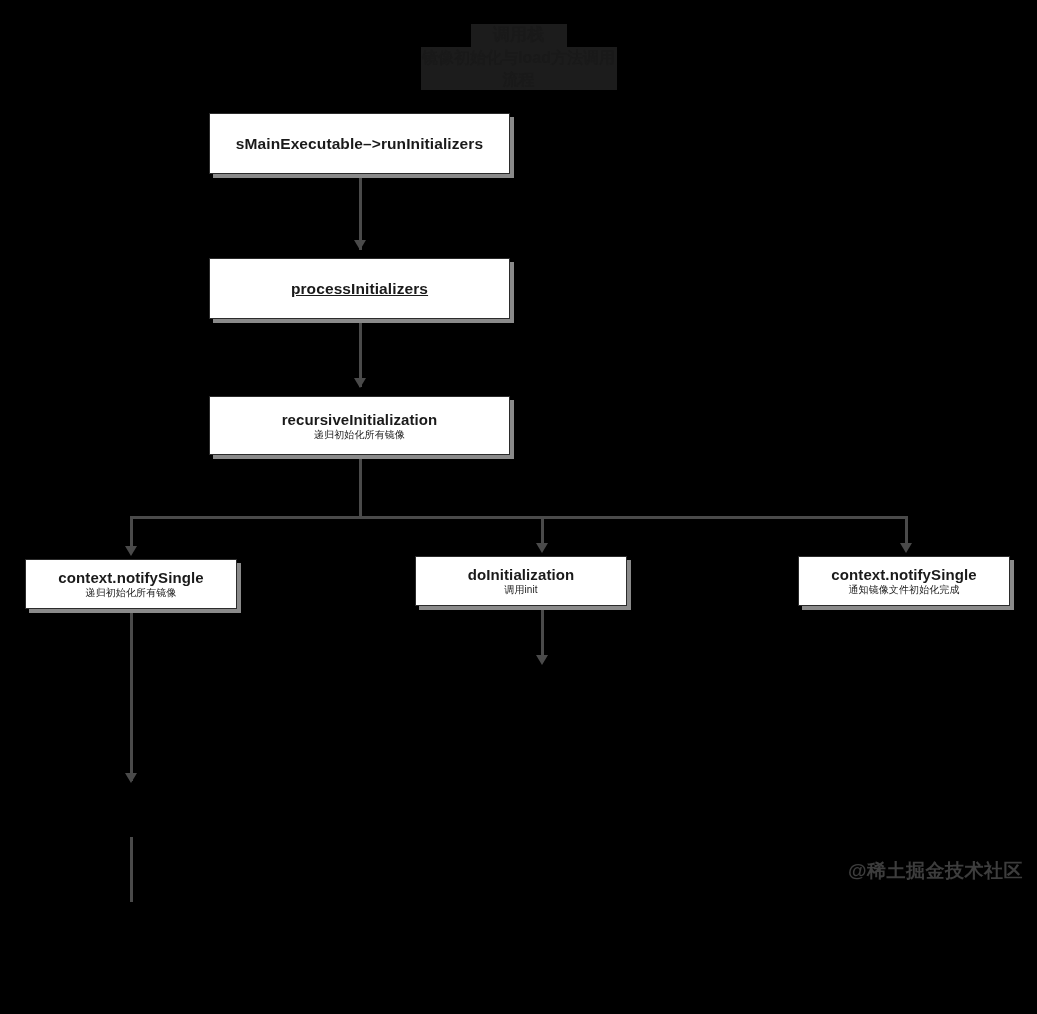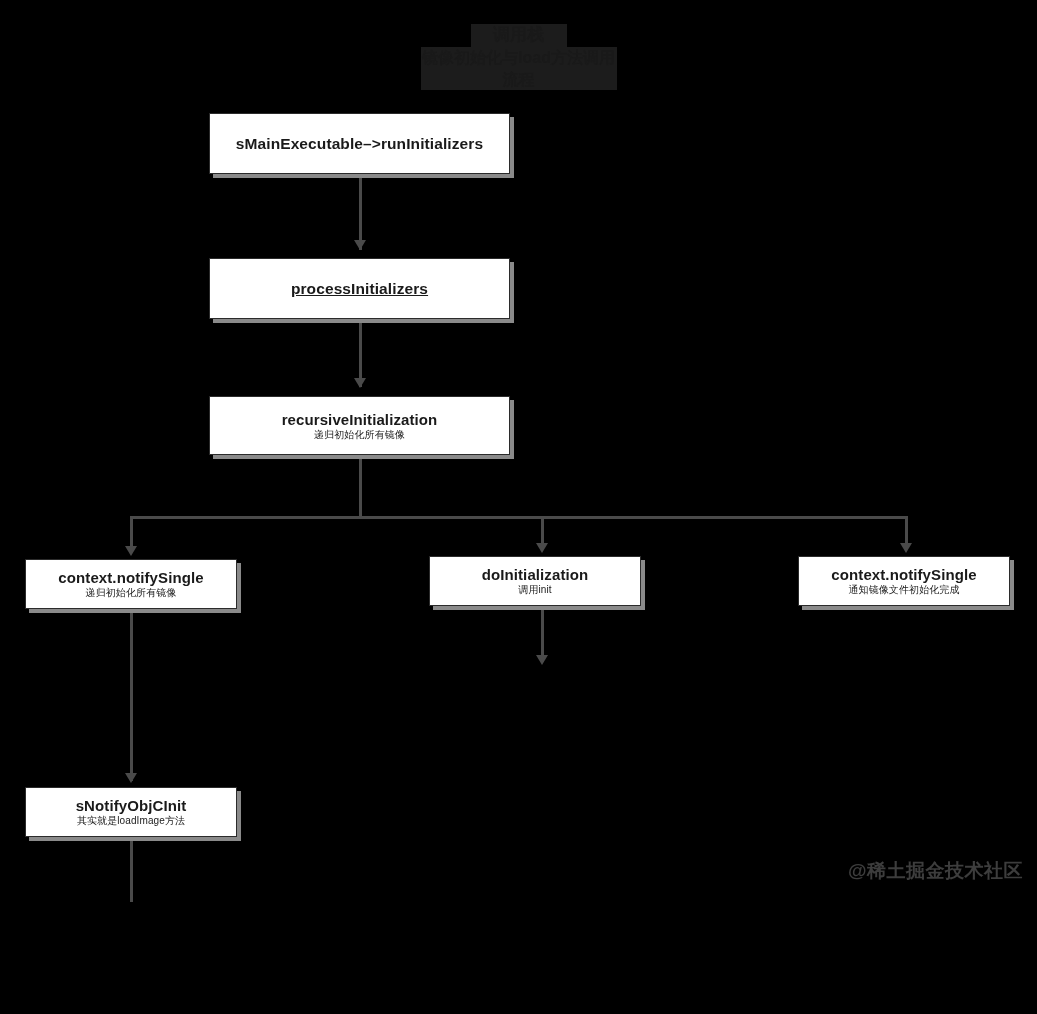--- a/index.html
+++ b/index.html
@@ -157,32 +157,28 @@
   <div class="node" style="left:209px; top:396px; width:301px; height:59px;">
     <span class="l1">recursiveInitialization</span>
     <span class="l2">递归初始化所有镜像</span>
   </div>
 
   <div class="node" style="left:25px; top:559px; width:212px; height:50px;">
     <span class="l1">context.notifySingle</span>
     <span class="l2">递归初始化所有镜像</span>
   </div>
 
-  <div class="node" style="left:429px; top:556px; width:212px; height:50px;">
+  <div class="node" style="left:415px; top:556px; width:212px; height:50px;">
     <span class="l1">doInitialization</span>
     <span class="l2">调用init</span>
   </div>
 
   <div class="node" style="left:798px; top:556px; width:212px; height:50px;">
     <span class="l1">context.notifySingle</span>
     <span class="l2">通知镜像文件初始化完成</span>
   </div>
 
 
-  <div class="node" style="left:25px; top:787px; width:212px; height:50px;">
-    <span class="l1">sNotifyObjCInit</span>
-    <span class="l2">其实就是loadImage方法</span>
-  </div>
 
 
   <div id="watermark">@稀土掘金技术社区</div>
 
 </div>
 
 </body></html>

